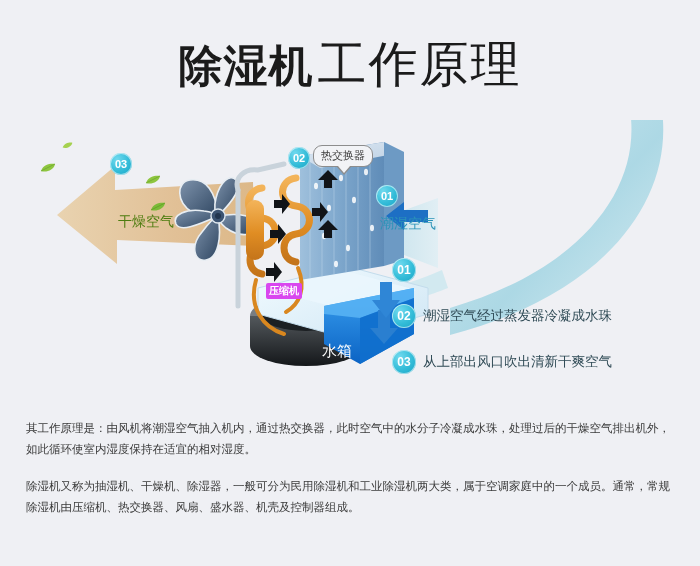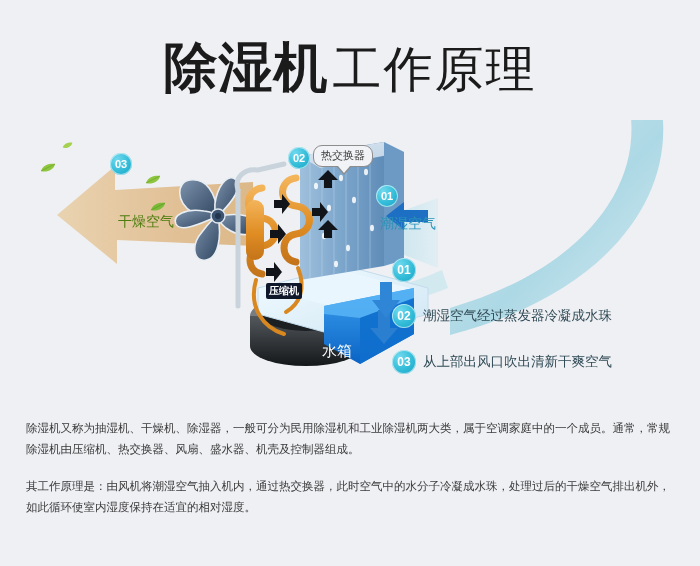--- a/index.html
+++ b/index.html
@@ -10,21 +10,21 @@
     overflow:hidden;position:relative;
   }
   .page{position:relative;width:700px;height:566px;overflow:hidden;}
 
   
   .title-wrap{
     position:absolute;top:32px;left:0;width:700px;
     text-align:center;white-space:nowrap;
   }
   .title-a{
-    font-size:54px;font-weight:bold;color:#1b1b1b;
+    font-size:44px;font-weight:bold;color:#1b1b1b;
     letter-spacing:1px;font-family:"DejaVu Sans",sans-serif;
   }
   .title-b{
     font-size:49px;font-weight:normal;color:#1b1b1b;
     letter-spacing:2px;margin-left:4px;
     font-family:"DejaVu Sans",sans-serif;
   }
 
   
   .stage{position:absolute;left:0;top:120px;width:700px;height:280px;}
@@ -273,21 +273,21 @@
     <div class="badge" style="left:110px;top:33px;">
       <span>03</span>
     </div>
     <div class="dlabel dry" style="left:118px;top:93px;">干燥空气</div>
 
     <div class="badge" style="left:376px;top:65px;">
       <span>01</span>
     </div>
     <div class="dlabel wet" style="left:380px;top:95px;">潮湿空气</div>
 
-    <div class="dlabel dark" style="left:266px;top:163px;background:#0f172a;padding:1px 3px;border-radius:2px;">压缩机</div>
+    <div class="dlabel dark" style="left:266px;top:163px;background:#d946ef;padding:1px 3px;border-radius:2px;">压缩机</div>
     <div class="dlabel white" style="left:322px;top:222px;">水箱</div>
   </div>
 
   <div class="legend">
     <div class="legend-row">
       <div class="badge lg">
         <span>01</span>
       </div>
     </div>
     <div class="legend-row">
@@ -298,17 +298,17 @@
     </div>
     <div class="legend-row">
       <div class="badge lg">
         <span>03</span>
       </div>
       <div class="legend-text">从上部出风口吹出清新干爽空气</div>
     </div>
   </div>
 
   <div class="paras">
+    <p class="para">其工作原理是：由风机将潮湿空气抽入机内，通过热交换器，此时空气中的水分子冷凝成水珠，处理过后的干燥空气排出机外，如此循环使室内湿度保持在适宜的相对湿度。</p>
     <p class="para">除湿机又称为抽湿机、干燥机、除湿器，一般可分为民用除湿机和工业除湿机两大类，属于空调家庭中的一个成员。通常，常规除湿机由压缩机、热交换器、风扇、盛水器、机壳及控制器组成。</p>
-    <p class="para">其工作原理是：由风机将潮湿空气抽入机内，通过热交换器，此时空气中的水分子冷凝成水珠，处理过后的干燥空气排出机外，如此循环使室内湿度保持在适宜的相对湿度。</p>
   </div>
 
 </div>
 
 </body></html>

